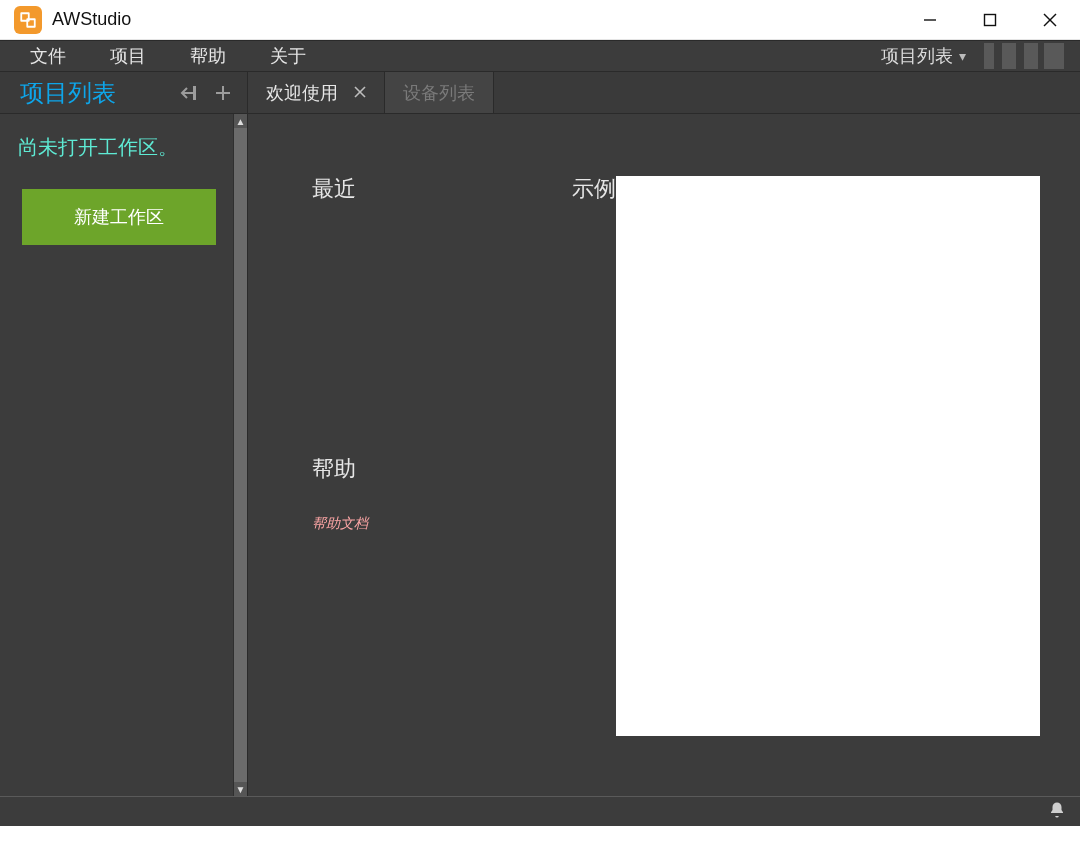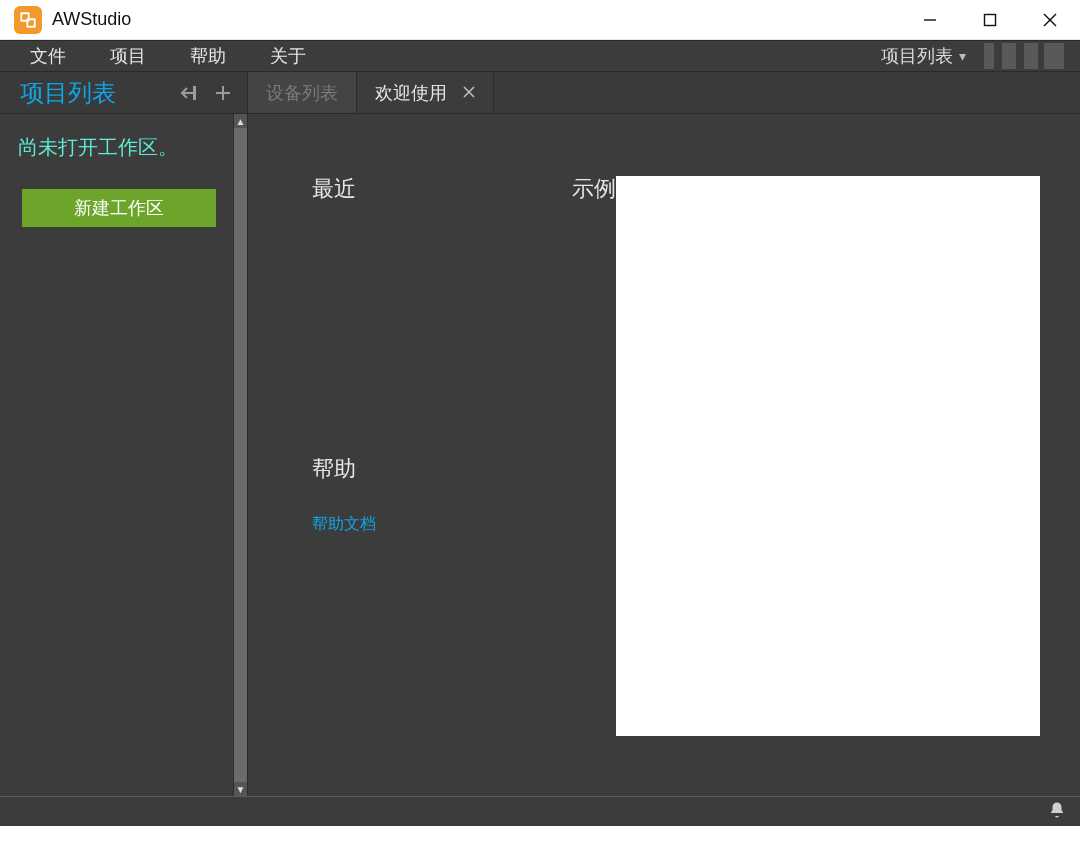--- a/index.html
+++ b/index.html
@@ -137,21 +137,21 @@
 
   .sidebar-msg {
     padding: 20px 18px 10px 18px;
     font-size: 20px;
     color: #5eead4;
   }
   .ws-btn {
     display: block;
     margin: 18px 22px 40px 22px;
     width: 194px;
-    height: 38px;
+    height: 56px;
     background: #6da52a;
     color: #ffffff;
     border: none;
     font-size: 18px;
     font-family: inherit;
     cursor: pointer;
   }
   .ws-btn + .ws-btn { margin-top: 10px; }
 
   
@@ -198,23 +198,24 @@
     padding: 20px 10px;
   }
   .welcome-left h2, .welcome-right h2 {
     font-size: 22px;
     font-weight: 400;
     color: #e6e6e6;
     margin-bottom: 30px;
   }
   .welcome-left .help-block { margin-top: 250px; }
   .welcome-left .help-link {
-    color: #0ea5e9;
-    font-size: 16px;
+    color: #fca5a5;
+    font-size: 14px;
     text-decoration: none;
+    font-style: italic;
   }
   .welcome-right {
     flex: 1;
     padding: 20px 10px;
     display: flex;
     flex-direction: row;
   }
   .example-area {
     flex: 1;
     background: #ffffff;
@@ -305,32 +306,32 @@
       <div class="sidebar-scroll">
         <div class="arrow">▲</div>
         <div class="thumb"></div>
         <div class="arrow down">▼</div>
       </div>
     </div>
   </div>
 
   <div class="content">
     <div class="tabbar">
-      <div class="tab inactive">
-        <span>设备列表</span>
-      </div>
       <div class="tab active">
         <span>欢迎使用</span>
         <span class="close">
           <svg width="12" height="12" viewBox="0 0 12 12">
               <line x1="1" y1="1" x2="11" y2="11" stroke="#bdbdbd" stroke-width="1.6"></line>
               <line x1="11" y1="1" x2="1" y2="11" stroke="#bdbdbd" stroke-width="1.6"></line>
             </svg>
         </span>
       </div>
+      <div class="tab inactive">
+        <span>设备列表</span>
+      </div>
     </div>
     <div class="welcome-body">
       <div class="welcome-left">
         <h2>最近</h2>
         <div class="help-block">
           <h2>帮助</h2>
           <a href="#" class="help-link">帮助文档</a>
         </div>
       </div>
       <div class="welcome-right">

